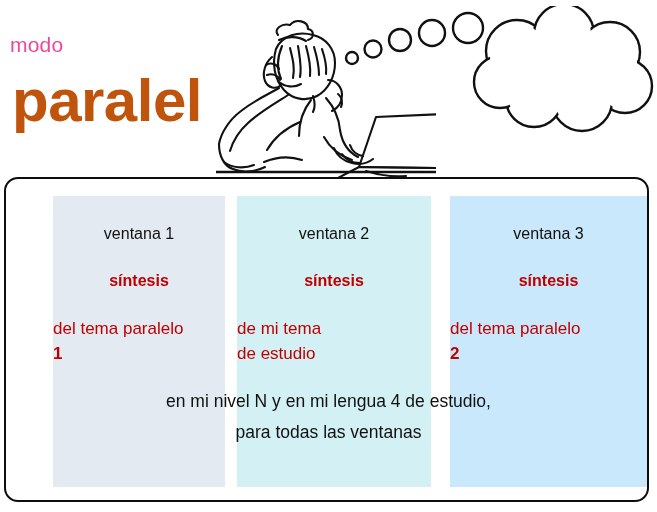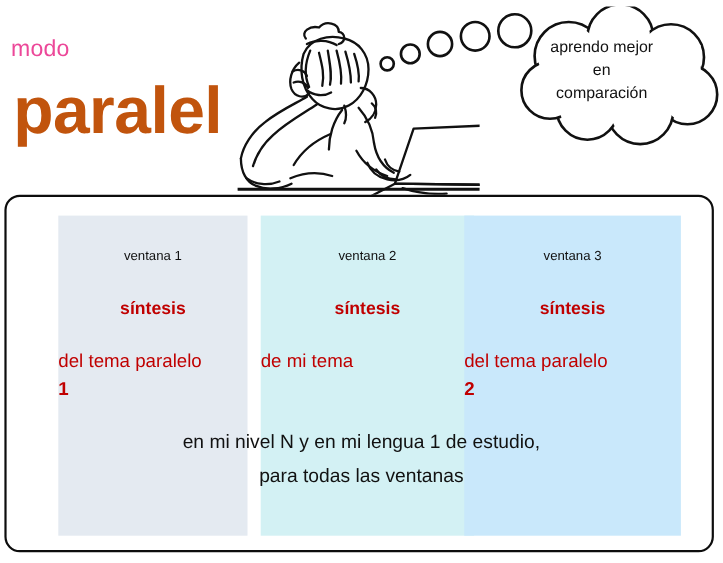--- a/index.html
+++ b/index.html
@@ -99,21 +99,21 @@
     position: absolute;
     top: 17px;
     height: 291px;
   }
   .column-label {
     position: absolute;
     left: 0;
     top: 29px;
     width: 100%;
     text-align: center;
-    font-size: 12px;
+    font-size: 16px;
     color: #111;
   }
   .column-heading {
     position: absolute;
     left: 0;
     top: 76px;
     width: 100%;
     text-align: center;
     font-size: 16px;
     font-weight: bold;
@@ -231,56 +231,52 @@
         <circle cx="175" cy="45" r="28"></circle>
         <circle cx="222" cy="28" r="27"></circle>
         <circle cx="268" cy="46" r="27"></circle>
         <circle cx="283" cy="80" r="24"></circle>
         <circle cx="240" cy="95" r="27"></circle>
         <circle cx="192" cy="93" r="25"></circle>
         <circle cx="158" cy="76" r="23"></circle>
         <rect x="150" y="35" width="145" height="60"></rect>
       </g>
     </svg>
-    <div id="bubble-text">
-      <div>aprendo  mejor</div>
-      <div>en</div>
-      <div>comparación</div>
-    </div>
   </div>
 </div>
 
 <div id="panel">
   <div id="columns">
 
     <div class="column" style="left:47px; width:172px; background:#e4eaf1;">
       <div class="column-label">ventana 1</div>
       <div class="column-heading">síntesis</div>
       <div class="column-body">
         <div>del tema paralelo</div>
         <div class="strong">1</div>
       </div>
     </div>
 
     <div class="column" style="left:231px; width:194px; background:#d3f1f4;">
       <div class="column-label">ventana 2</div>
       <div class="column-heading">síntesis</div>
       <div class="column-body">
         <div>de mi tema</div>
+        <div>de estudio</div>
       </div>
     </div>
 
-    <div class="column" style="left:416px; width:197px; background:#c9e8fb;">
+    <div class="column" style="left:444px; width:197px; background:#c9e8fb;">
       <div class="column-label">ventana 3</div>
       <div class="column-heading">síntesis</div>
       <div class="column-body">
         <div>del tema paralelo</div>
         <div class="strong">2</div>
       </div>
     </div>
 
   </div>
 
   <div id="panel-caption">
-    <div>en mi nivel N  y en mi lengua 1 de estudio,</div>
+    <div>en mi nivel N  y en mi lengua 4 de estudio,</div>
     <div>para todas las ventanas</div>
   </div>
 </div>
 
 </body></html>

